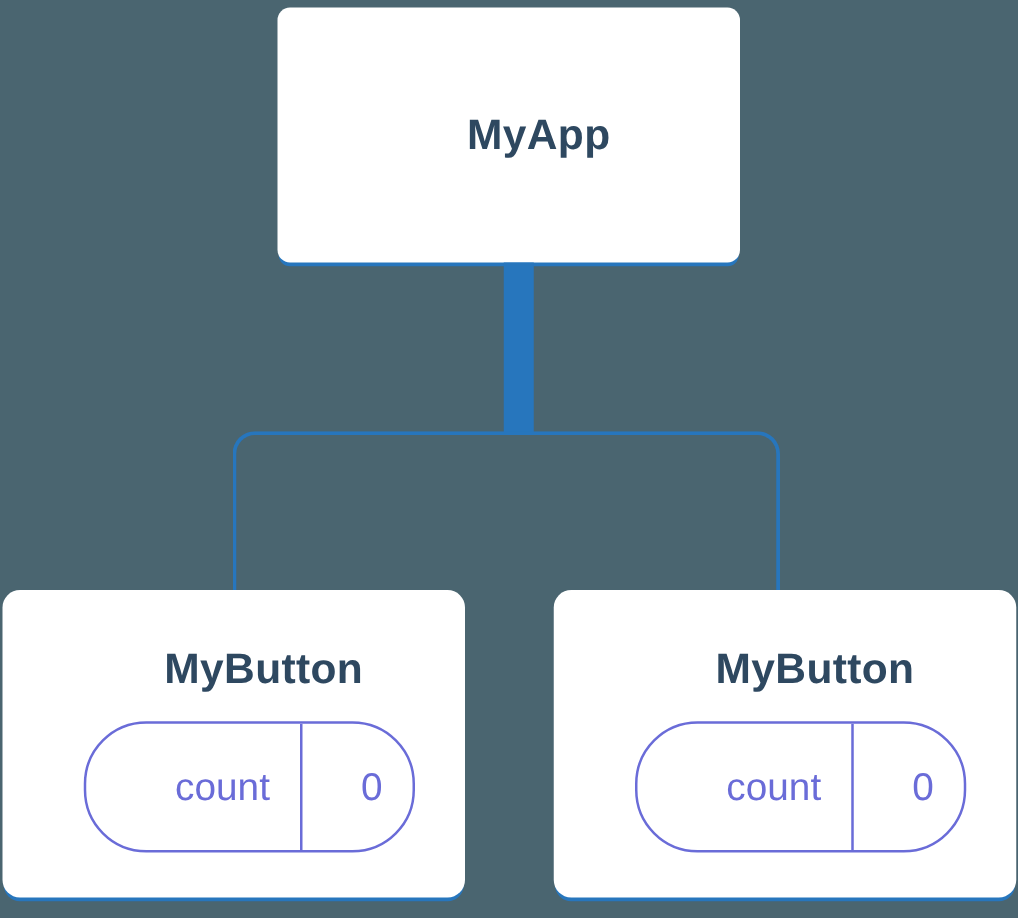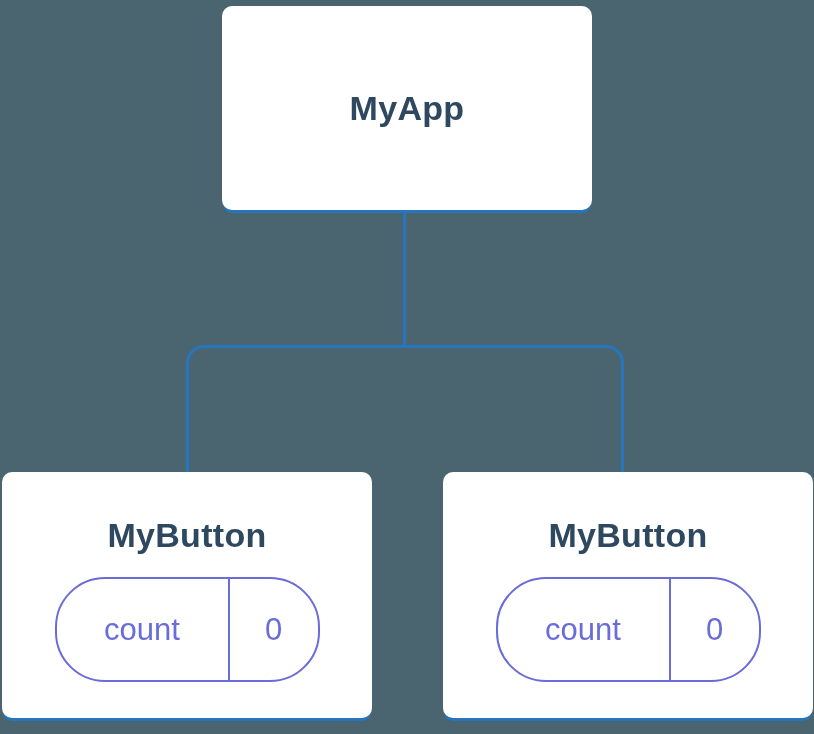--- a/index.html
+++ b/index.html
@@ -2,21 +2,21 @@
 <html style="--background: #4A6570; --card-bg: #FFFFFF; --card-text: #2E4860; --connector: #2776BD; --state-accent: #6A6CD8;"><head>
 <meta charset="utf-8">
 <style>
   :root {
     --background: #4A6570;
     --card-bg: #FFFFFF;
     --card-text: #2E4860;
     --connector: #2776BD;
     --state-accent: #6A6CD8;
   }
-  * { box-sizing: border-box; }
+  * { box-sizing: border-box; padding-left: 24px; }
   html, body { margin: 0; padding: 0; }
   body {
     width: 814px;
     height: 734px;
     background: var(--background);
     font-family: "Liberation Sans", sans-serif;
     position: relative;
     overflow: hidden;
   }
   .card {
@@ -58,20 +58,21 @@
     border-bottom: none;
     border-radius: 18px 18px 0 0;
   }
   .child-card {
     top: 472px;
     width: 370px;
     height: 246px;
     display: flex;
     flex-direction: column;
     align-items: center;
+    border-radius: 14px;
   }
   .child-left  { left: 2px; }
   .child-right { left: 443px; }
   .child-card .card-title { margin-top: 44px; }
   .state-pill {
     margin-top: 22px;
     width: 265px;
     height: 105px;
     border: 2px solid var(--state-accent);
     border-radius: 50px;

